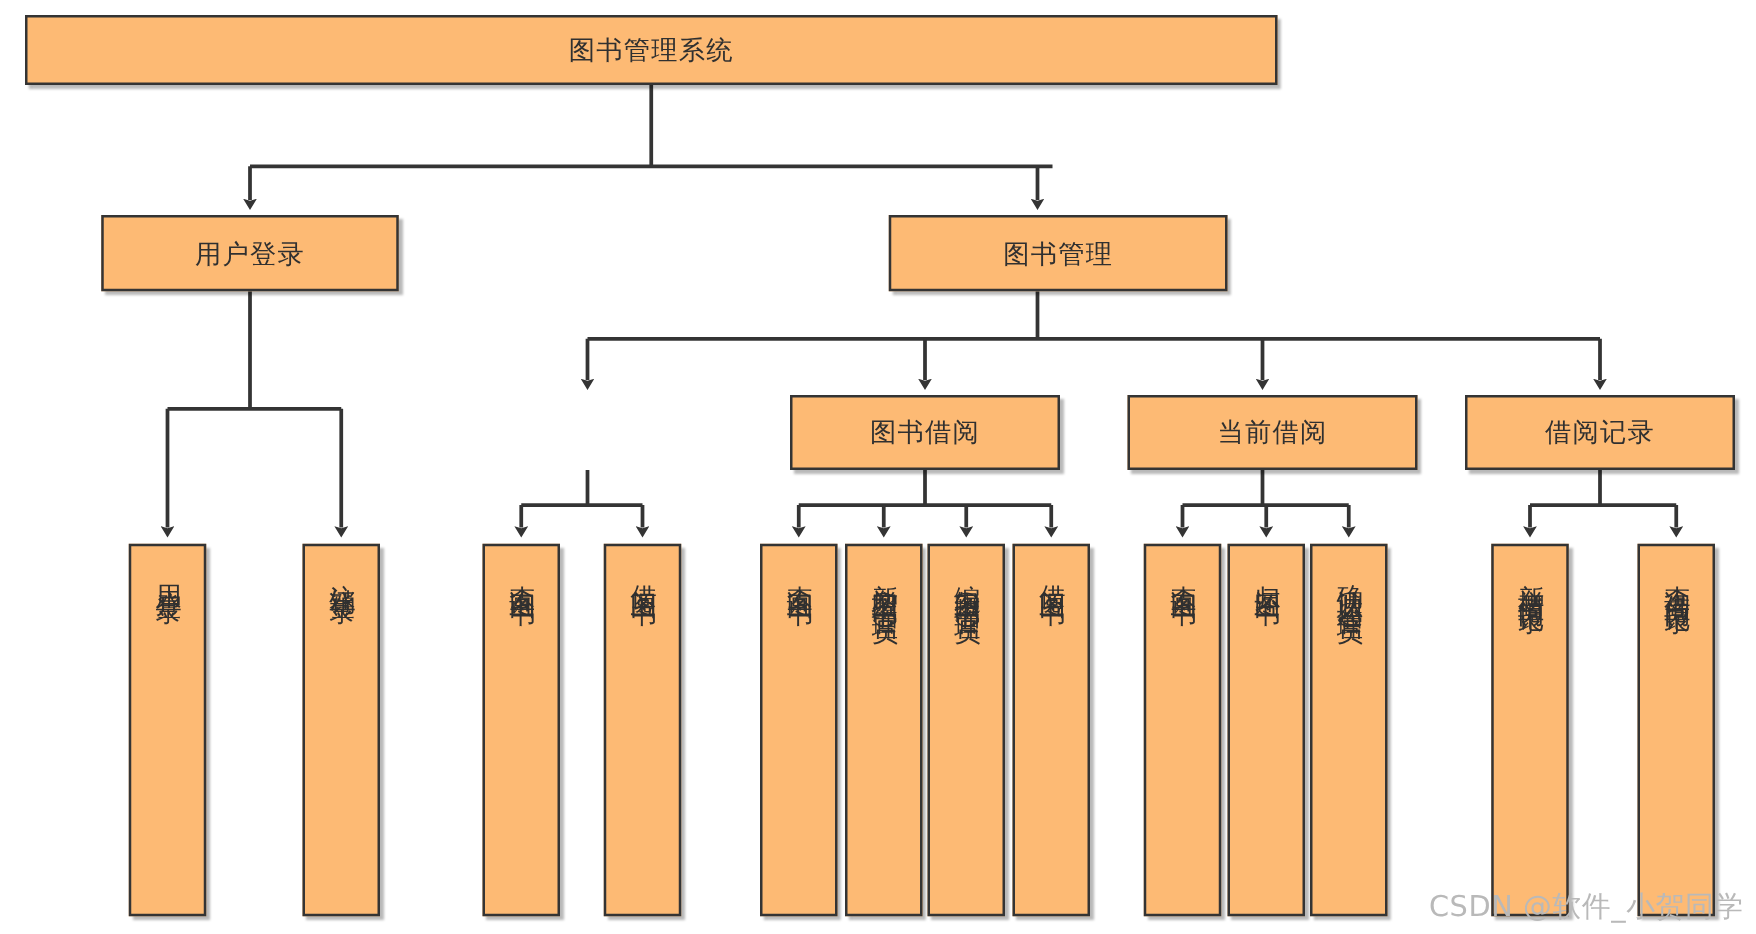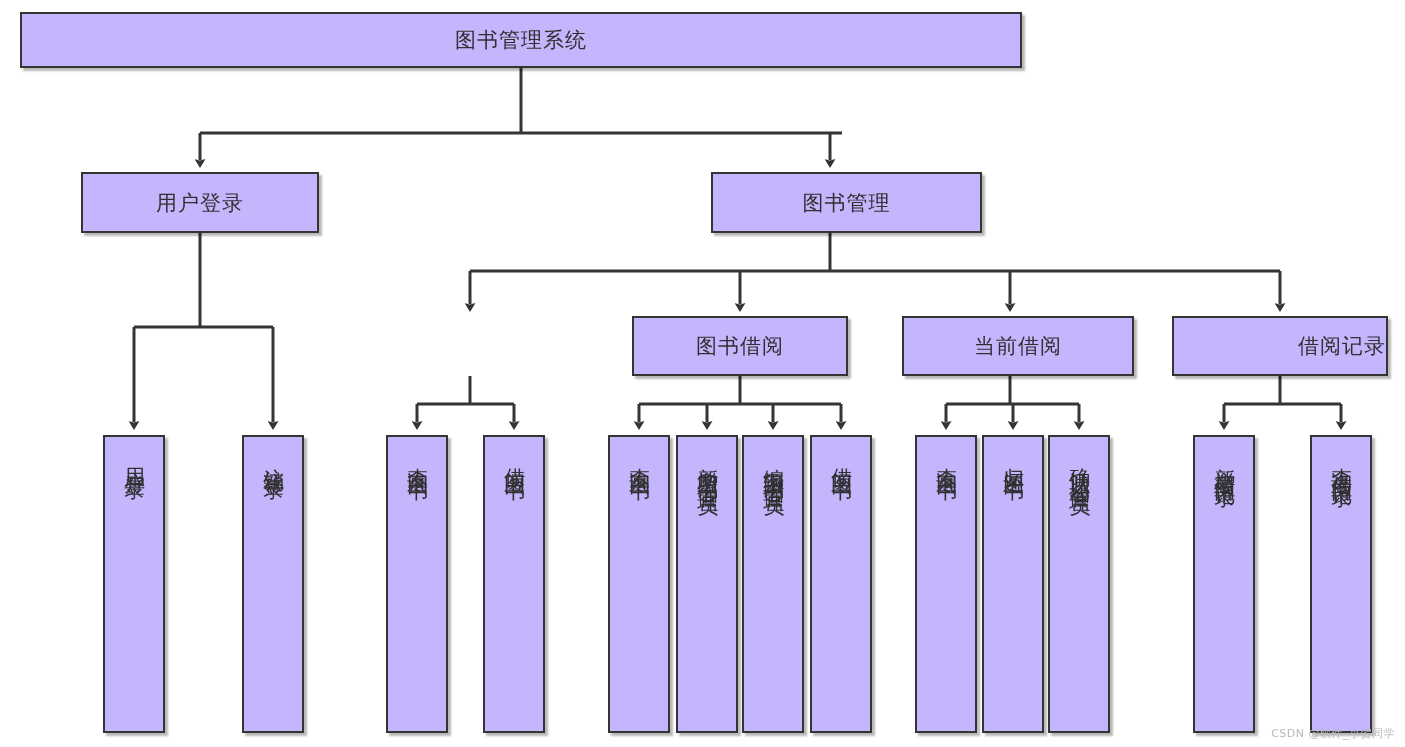--- a/index.html
+++ b/index.html
@@ -18,21 +18,21 @@
   svg.wires {
     position: absolute;
     left: 0;
     top: 0;
     width: 1405px;
     height: 747px;
   }
   .node {
     position: absolute;
     box-sizing: border-box;
-    background: #c4b5fd;
+    background: #fdba74;
     border: 2px solid #343434;
     box-shadow: 3px 3px 2px rgba(0,0,0,0.28);
     display: flex;
     align-items: center;
     justify-content: center;
     color: #303030;
     z-index: 2;
   }
   .node.horiz {
     font-size: 21px;
@@ -48,21 +48,21 @@
     font-size: 21px;
     line-height: 1.32;
     letter-spacing: 4px;
     white-space: nowrap;
     color: #303030;
   }
   .watermark {
     position: absolute;
     right: 10px;
     bottom: 6px;
-    font-size: 11px;
+    font-size: 23px;
     color: #b9b9b9;
     letter-spacing: 0.5px;
     z-index: 3;
     white-space: nowrap;
   }
 </style>
 </head>
 <body>
 
 <div id="canvas">
@@ -127,21 +127,21 @@
   <div class="node horiz" style="left:711px; top:172px; width:271px; height:61px;">
     <span>图书管理</span>
   </div>
 
   <div class="node horiz" style="left:632px; top:316px; width:216px; height:60px;">
     <span>图书借阅</span>
   </div>
   <div class="node horiz" style="left:902px; top:316px; width:232px; height:60px;">
     <span>当前借阅</span>
   </div>
-  <div class="node horiz" style="left:1172px; top:316px; width:216px; height:60px;justify-content:flex-end;">
+  <div class="node horiz" style="left:1172px; top:316px; width:216px; height:60px;">
     <span>借阅记录</span>
   </div>
 
   <div class="node vert" style="left:103px; top:435px; width:62px; height:298px;">
     <span class="vtext">用户登录</span>
   </div>
   <div class="node vert" style="left:242px; top:435px; width:62px; height:298px;">
     <span class="vtext">注销登录</span>
   </div>
 

